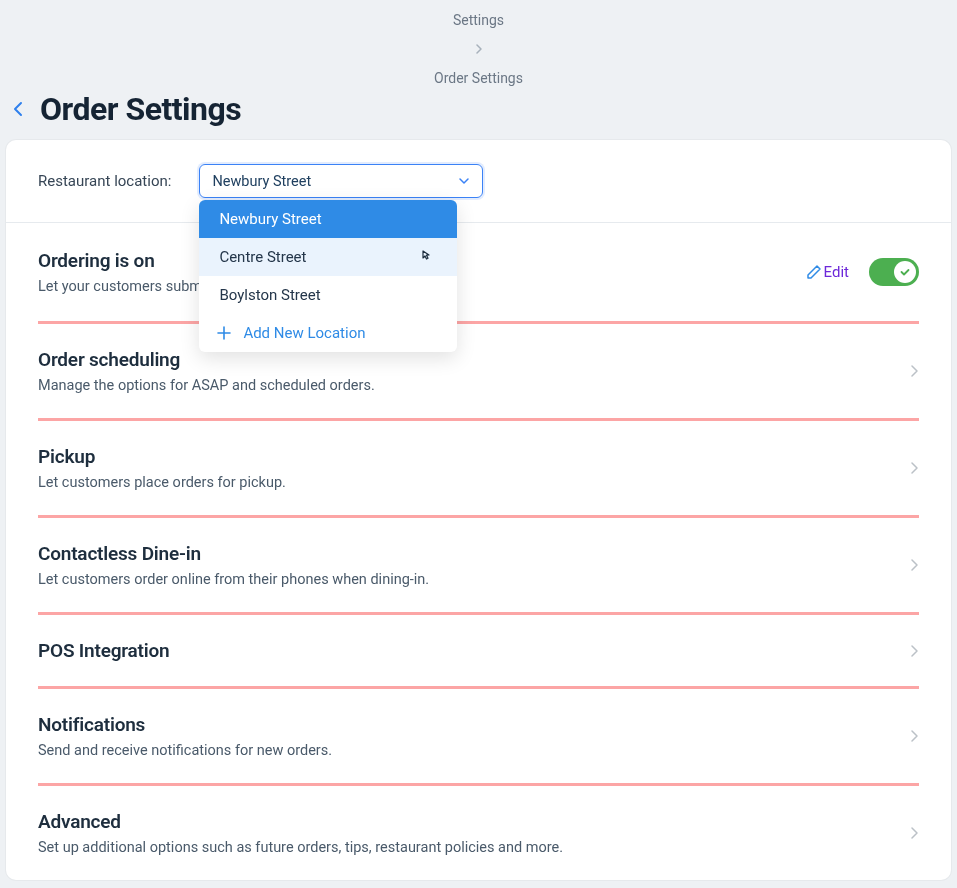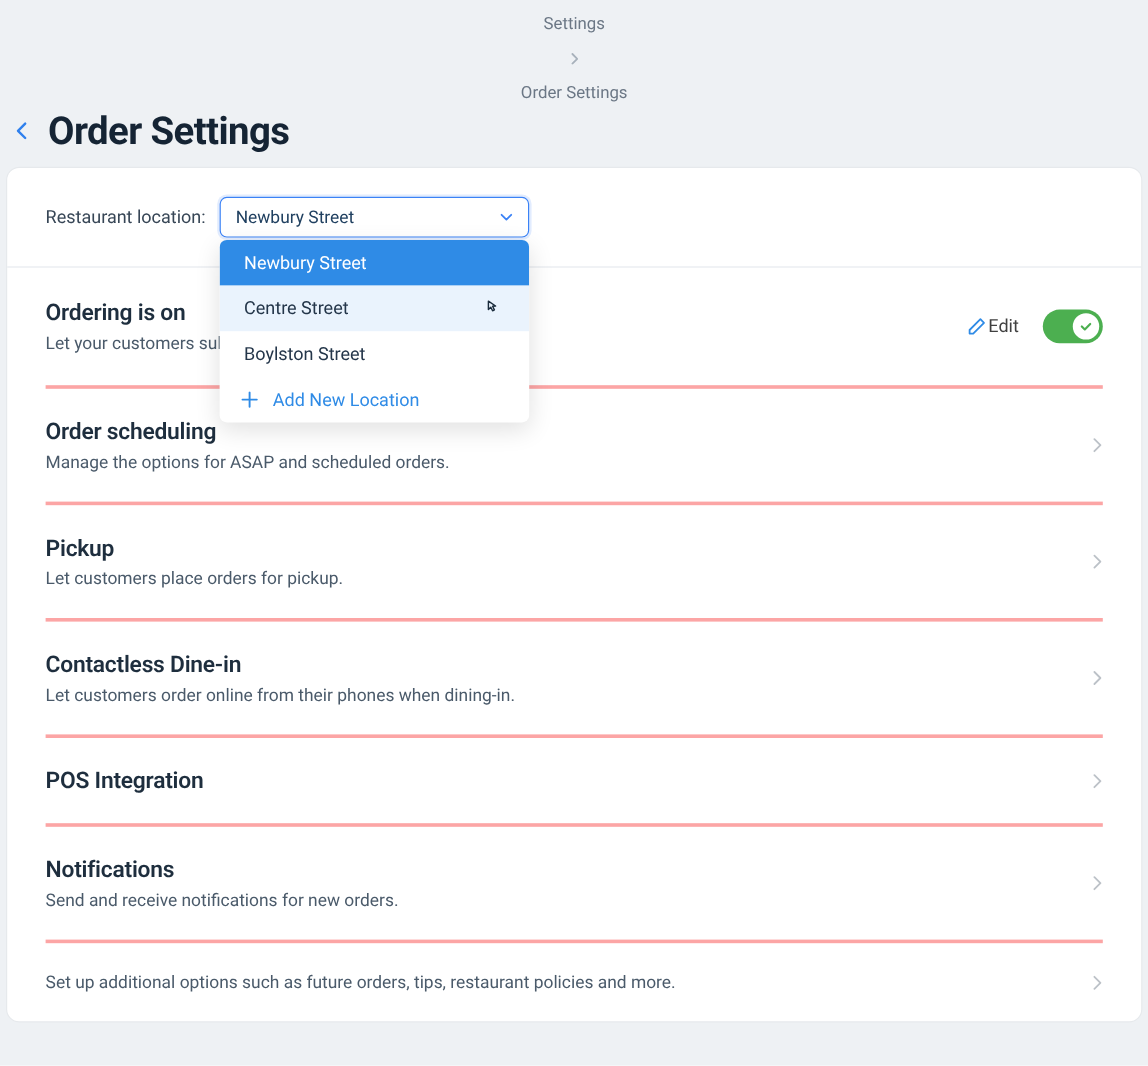--- a/index.html
+++ b/index.html
@@ -53,29 +53,29 @@
       border-radius: 10px;
       margin: 0 6px 6px 6px;
       box-shadow: 0 0 0 1px rgba(0,0,0,0.03);
       position: relative;
     }
     .loc-row {
       padding: 24px 28px 24px 32px;
       border-bottom: 1px solid #e6eaee;
       display: flex;
       align-items: center;
-      gap: 12px;
+      gap: 28px;
       font-size: 15px;
     }
     .loc-label {
       color: #374656;
     }
     .select-wrap {
       position: relative;
-      width: 258px;
+      width: 284px;
       border-radius: 16px;
     }
     .select-box {
       border: 1px solid #3b82f6;
       border-radius: 6px;
       height: 34px;
       display: flex;
       align-items: center;
       justify-content: space-between;
       padding: 0 12px;
@@ -163,21 +163,21 @@
       gap: 20px;
     }
     .chev-right {
       color: #6b7785;
       opacity: 0.45;
     }
     .edit-link {
       display: inline-flex;
       align-items: center;
       gap: 2px;
-      color: #404040;
+      color: #6d28d9;
       font-size: 15px;
       cursor: pointer;
     }
     .toggle {
       width: 50px;
       height: 28px;
       background: #4caf50;
       border-radius: 14px;
       position: relative;
       cursor: pointer;
@@ -353,20 +353,21 @@
         <span class="chev-right">
           <svg width="9" height="14" viewBox="0 0 9 14" fill="none">
               <path d="M2 2L7 7L2 12" stroke="#6b7785" stroke-width="1.5" stroke-linecap="round" stroke-linejoin="round"></path>
             </svg>
         </span>
       </div>
     </div>
 
     <div class="section">
       <div class="section-left">
+        <div class="section-title">Advanced</div>
         <div class="section-desc">Set up additional options such as future orders, tips, restaurant policies and more.</div>
       </div>
       <div class="section-right">
         <span class="chev-right">
           <svg width="9" height="14" viewBox="0 0 9 14" fill="none">
               <path d="M2 2L7 7L2 12" stroke="#6b7785" stroke-width="1.5" stroke-linecap="round" stroke-linejoin="round"></path>
             </svg>
         </span>
       </div>
     </div>

